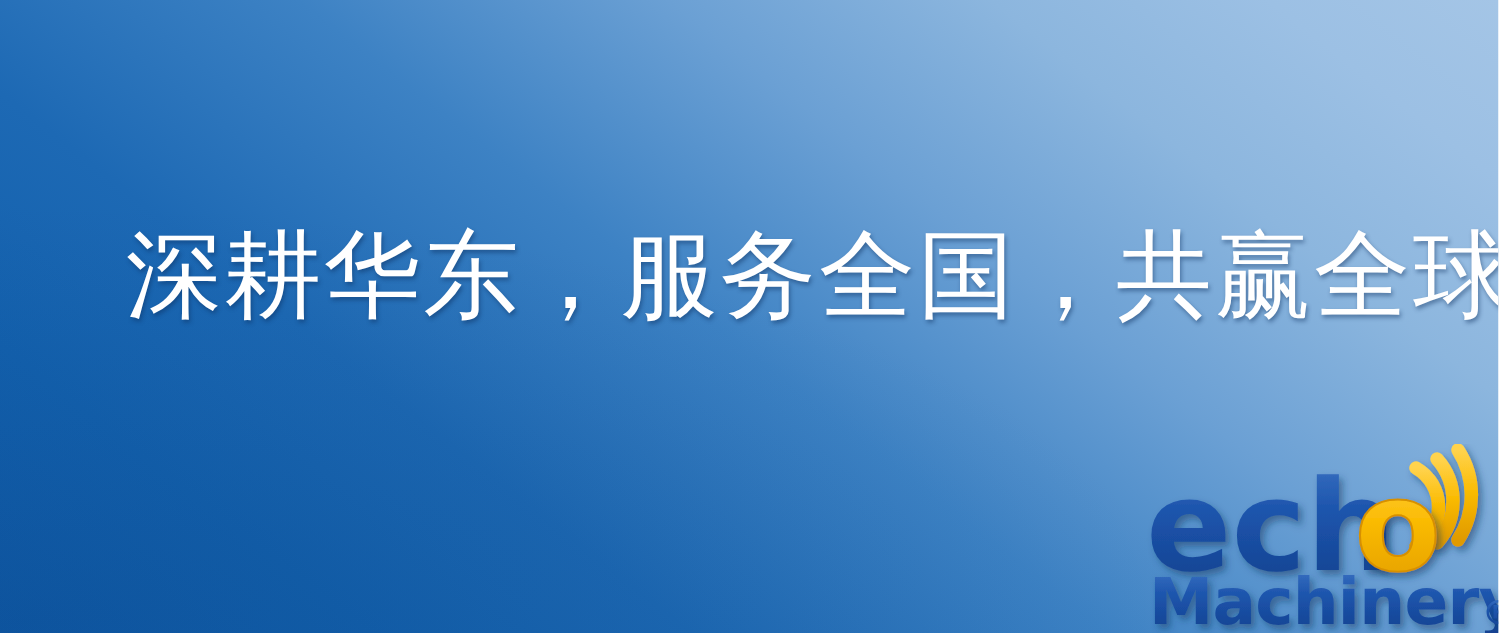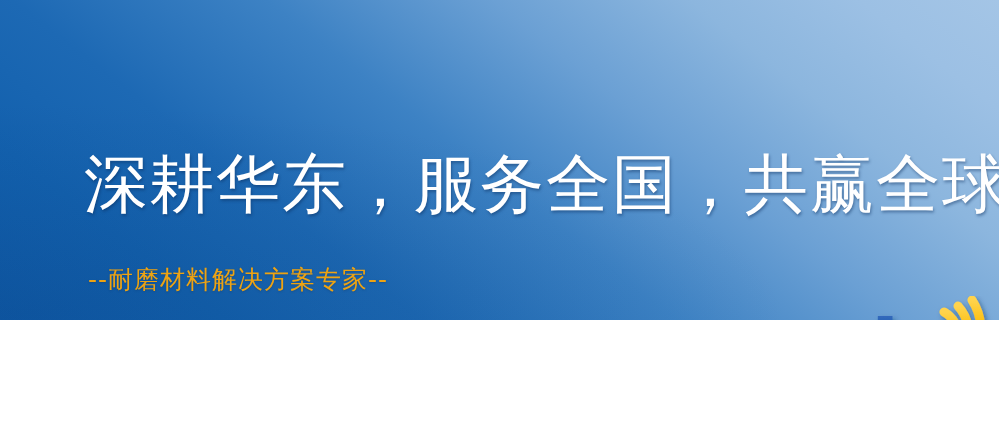--- a/index.html
+++ b/index.html
@@ -3,21 +3,21 @@
 <meta charset="utf-8">
 <style>
   html, body {
     margin: 0;
     padding: 0;
     background: #ffffff;
   }
   #banner {
     position: relative;
     width: 999px;
-    height: 320px;
+    height: 422px;
     overflow: hidden;
     font-family: "Liberation Sans", sans-serif;
     
     background:
       linear-gradient(38deg,
         #0f5aa8 0%,
         #1361ae 16%,
         #1d69b4 30%,
         #3d82c4 48%,
         #6ba0d4 64%,
@@ -84,21 +84,20 @@
     font-weight: bold;
   }
 </style>
 </head>
 <body>
 
 <div id="banner">
 
   <div class="headline">深耕华东，服务全国，共赢全球</div>
 
-  <div class="subtitle">--耐磨材料解决方案专家--</div>
 
   <div class="logo">
     <svg viewBox="0 0 257 126" xmlns="http://www.w3.org/2000/svg" aria-hidden="true">
       <defs>
         <linearGradient id="blueBevel" x1="0" y1="0" x2="0" y2="1">
           <stop offset="0%" stop-color="#3d74c4"></stop>
           <stop offset="38%" stop-color="#1d55ad"></stop>
           <stop offset="100%" stop-color="#123f8c"></stop>
         </linearGradient>
         <linearGradient id="goldBevel" x1="0" y1="0" x2="0" y2="1">

